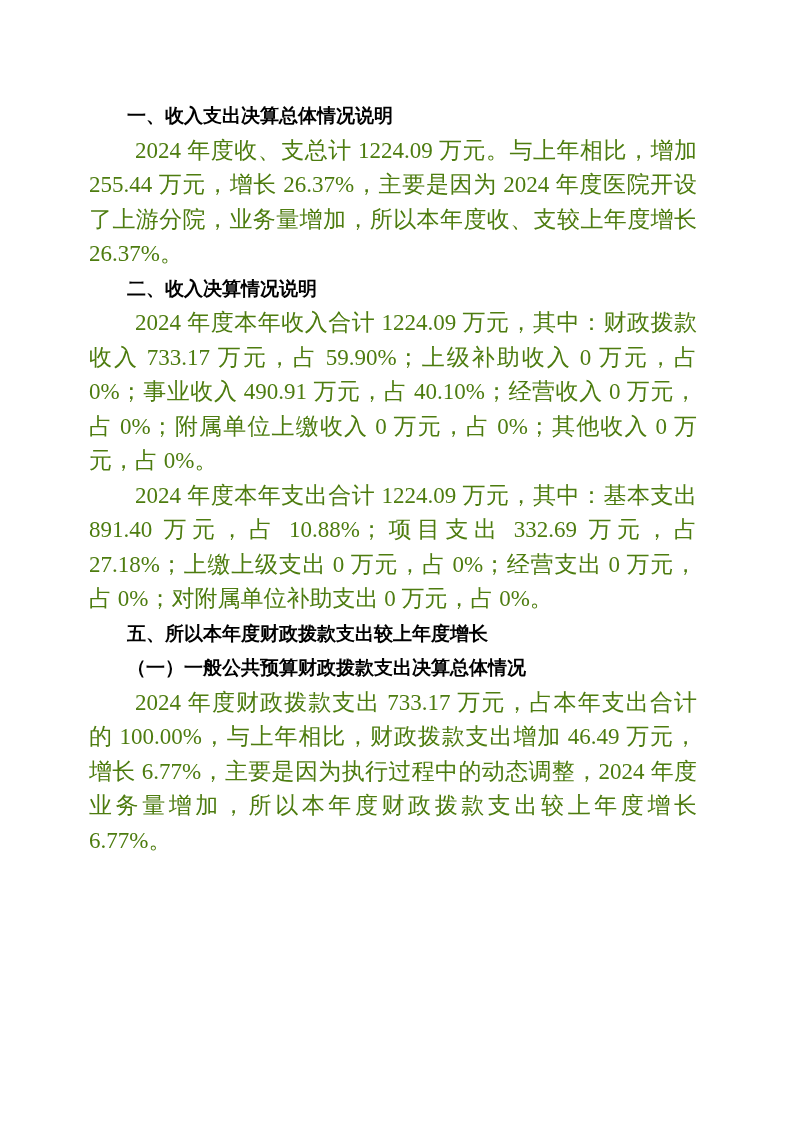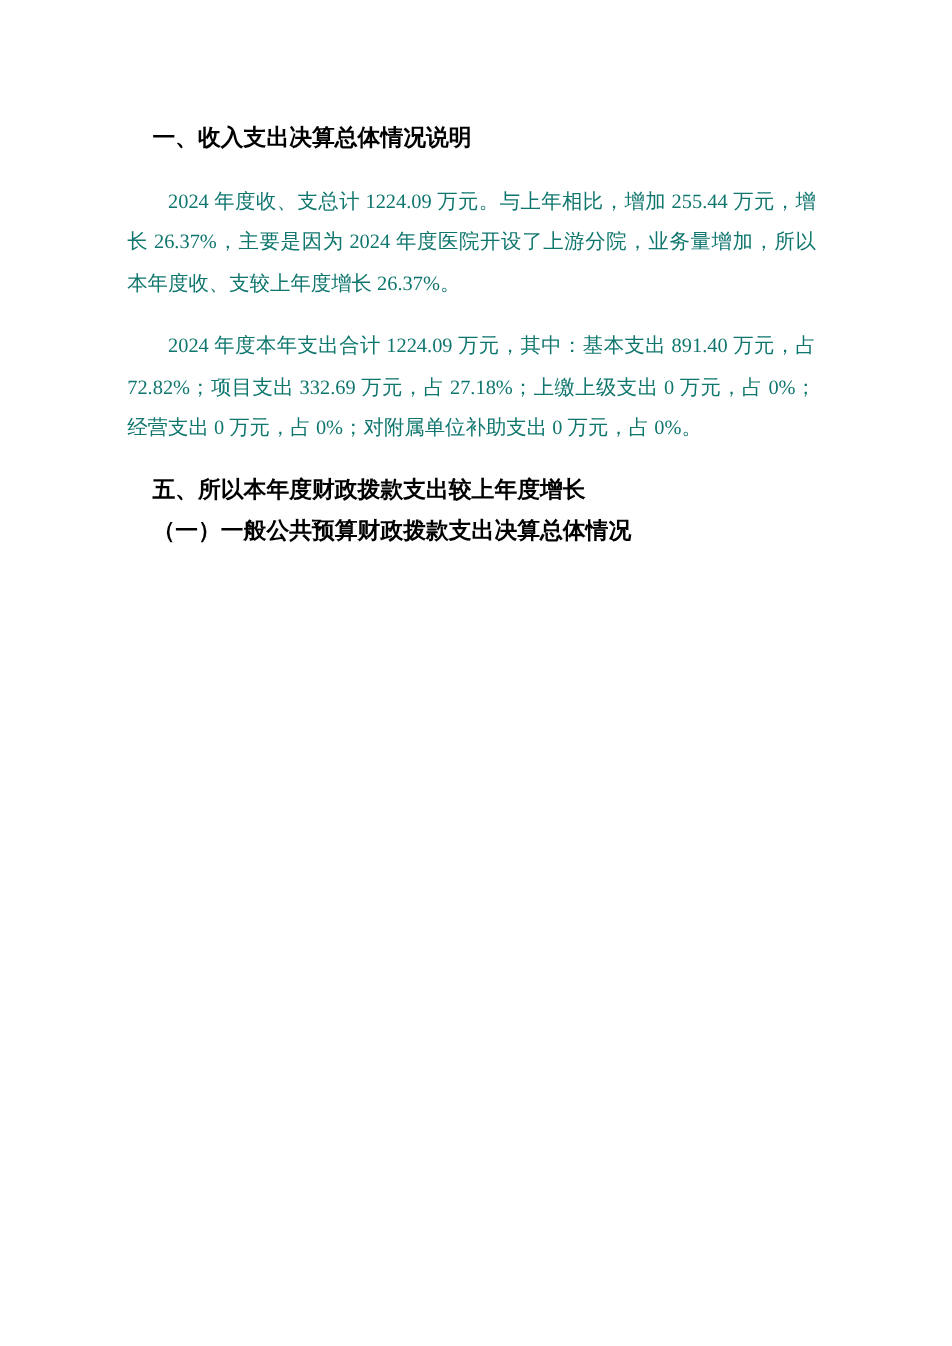--- a/index.html
+++ b/index.html
@@ -28,33 +28,36 @@
     line-height: 34.5px;
     text-indent: 2em;
     margin: 0;
     padding: 0;
     color: #000000;
     white-space: nowrap;
   }
   .para {
     font-family: "Liberation Serif", "DejaVu Serif", serif;
     font-weight: normal;
-    font-size: 17px;
+    font-size: 23px;
     line-height: 34.5px;
     text-indent: 2em;
     text-align: justify;
-    margin: 17px;
+    margin: 0;
     padding: 0;
-    color: #0f766e;
+    color: #4d7c0f;
   }
 </style>
 </head>
 <body>
 
 <div class="page">
   <div class="content">
     <h2 class="heading">一、收入支出决算总体情况说明</h2>
     <p class="para">2024 年度收、支总计 1224.09 万元。与上年相比，增加 255.44 万元，增长 26.37%，主要是因为 2024 年度医院开设了上游分院，业务量增加，所以本年度收、支较上年度增长 26.37%。</p>
-    <p class="para">2024 年度本年支出合计 1224.09 万元，其中：基本支出 891.40 万元，占 72.82%；项目支出 332.69 万元，占 27.18%；上缴上级支出 0 万元，占 0%；经营支出 0 万元，占 0%；对附属单位补助支出 0 万元，占 0%。</p>
+    <h2 class="heading">二、收入决算情况说明</h2>
+    <p class="para">2024 年度本年收入合计 1224.09 万元，其中：财政拨款收入 733.17 万元，占 59.90%；上级补助收入 0 万元，占 0%；事业收入 490.91 万元，占 40.10%；经营收入 0 万元，占 0%；附属单位上缴收入 0 万元，占 0%；其他收入 0 万元，占 0%。</p>
+    <p class="para">2024 年度本年支出合计 1224.09 万元，其中：基本支出 891.40 万元，占 10.88%；项目支出 332.69 万元，占 27.18%；上缴上级支出 0 万元，占 0%；经营支出 0 万元，占 0%；对附属单位补助支出 0 万元，占 0%。</p>
     <h2 class="heading">五、所以本年度财政拨款支出较上年度增长</h2>
     <h3 class="heading">（一）一般公共预算财政拨款支出决算总体情况</h3>
+    <p class="para">2024 年度财政拨款支出 733.17 万元，占本年支出合计的 100.00%，与上年相比，财政拨款支出增加 46.49 万元，增长 6.77%，主要是因为执行过程中的动态调整，2024 年度业务量增加，所以本年度财政拨款支出较上年度增长 6.77%。</p>
   </div>
 </div>
 
 </body></html>

